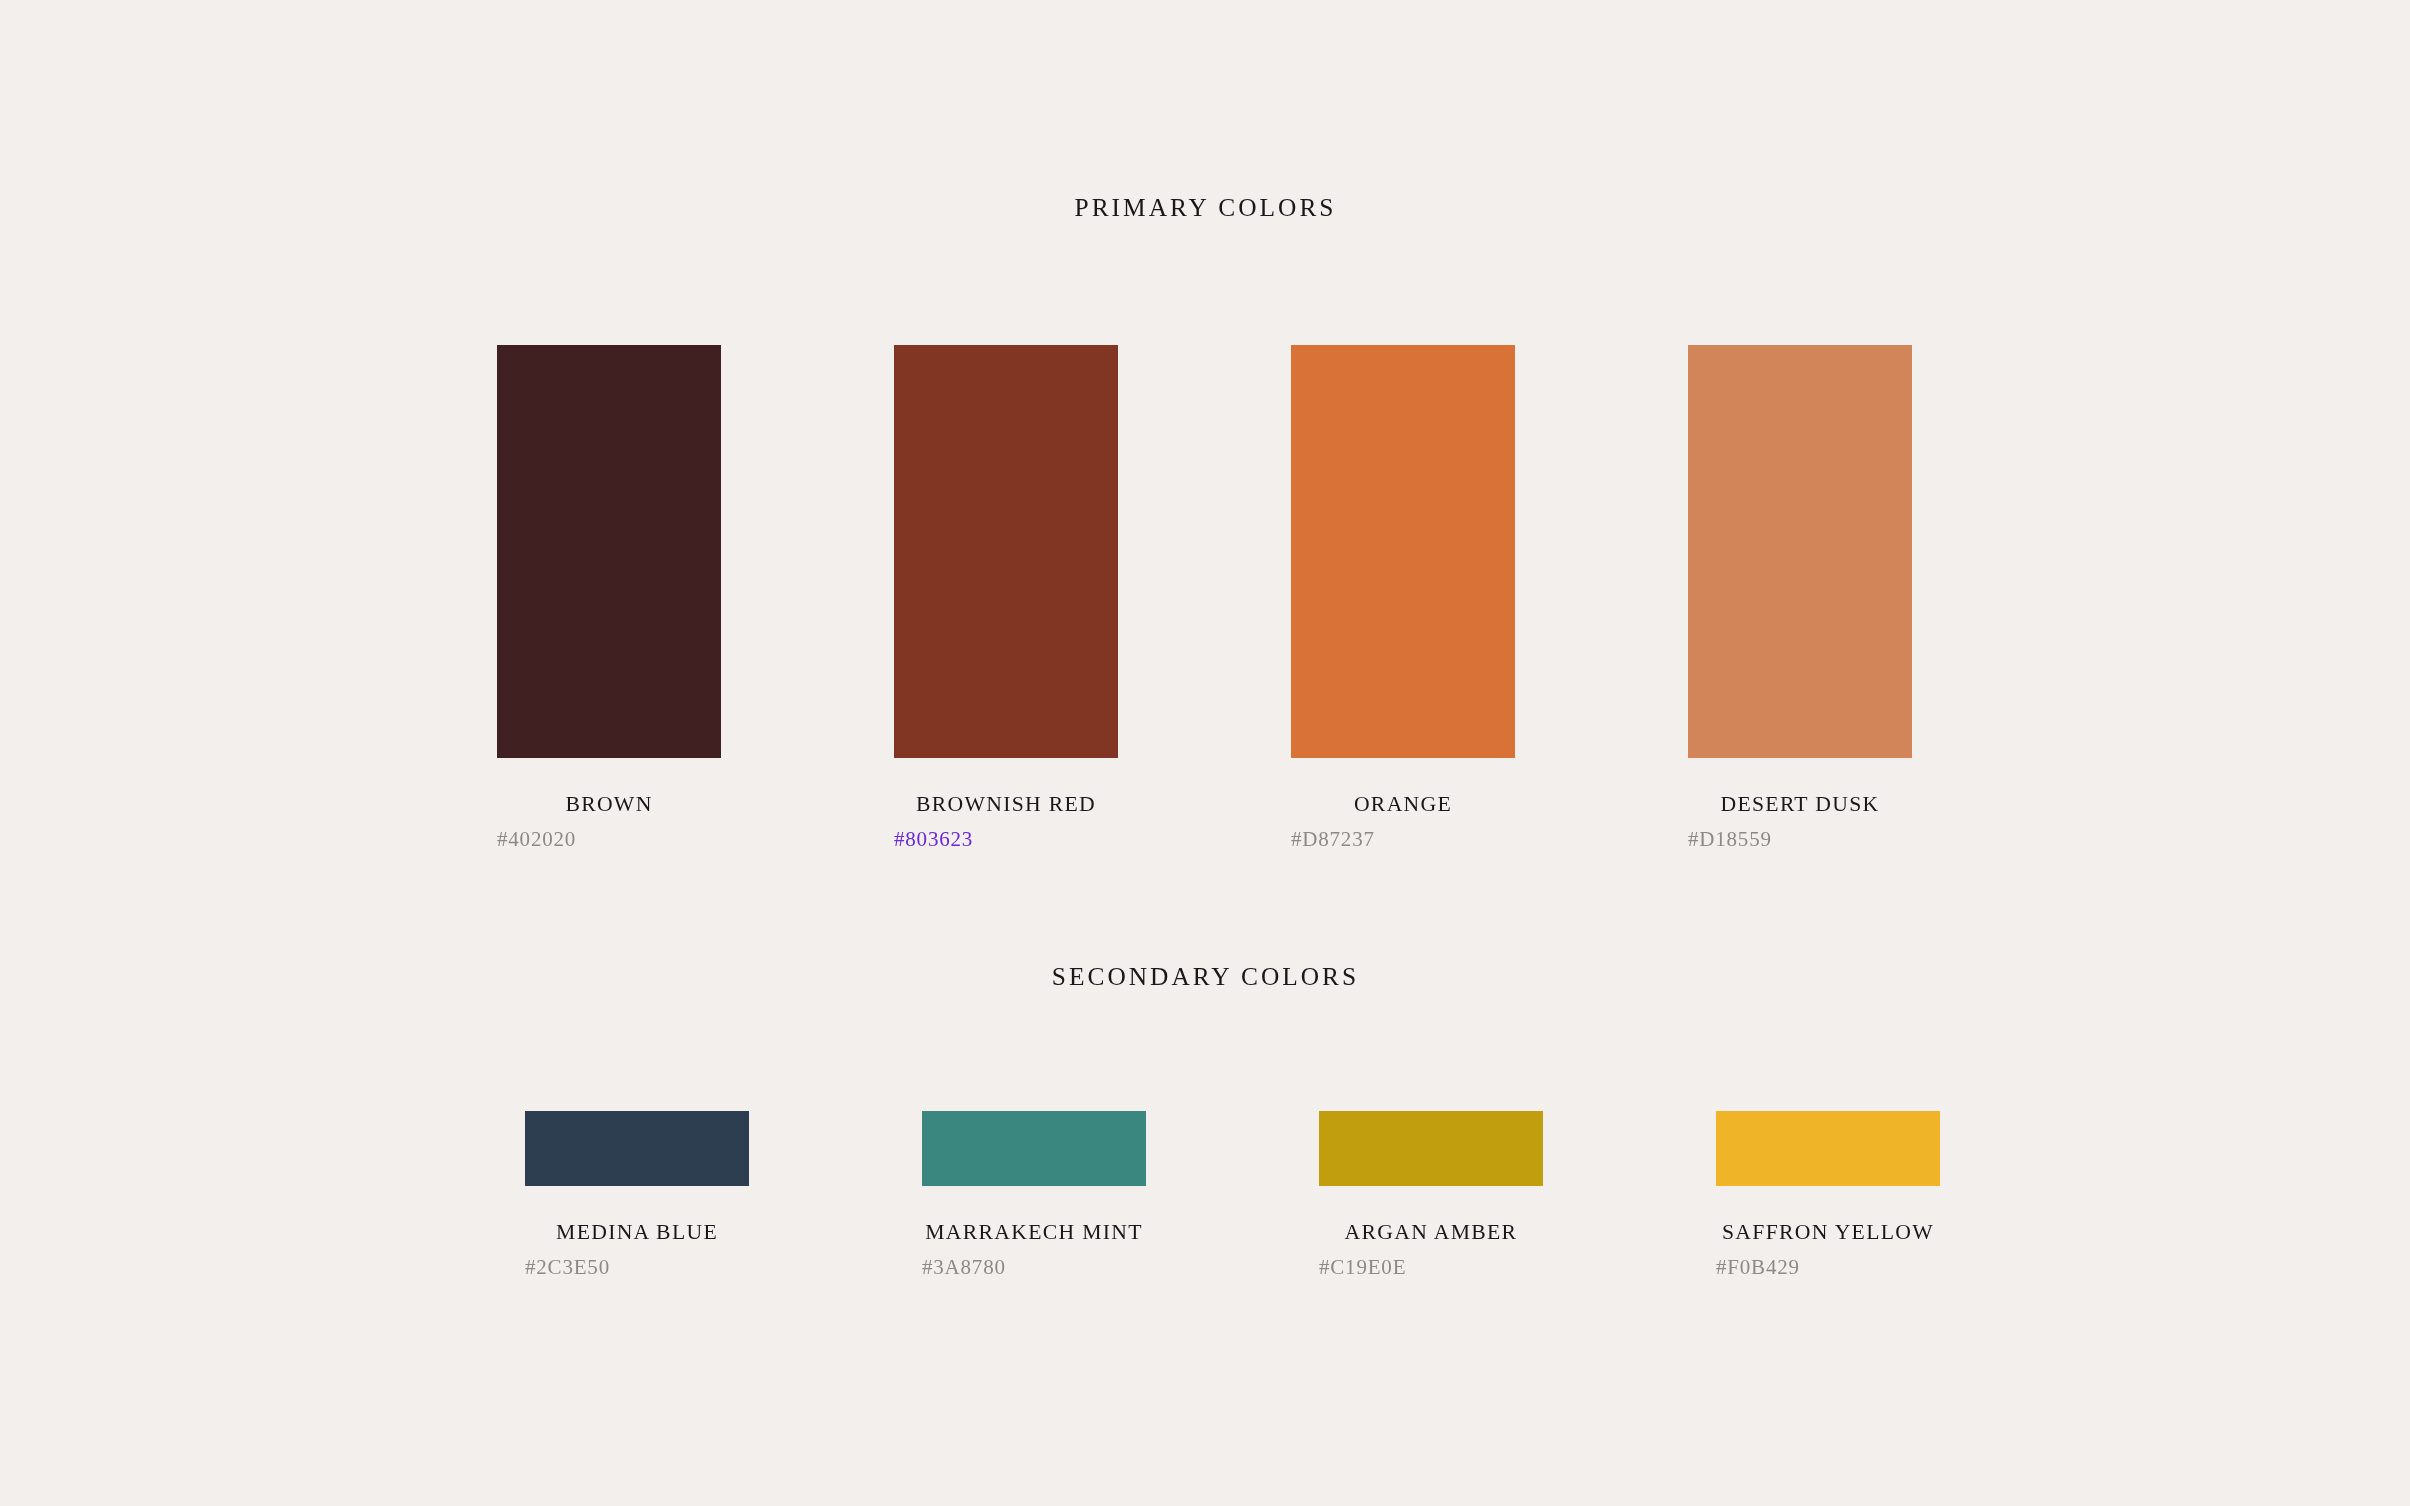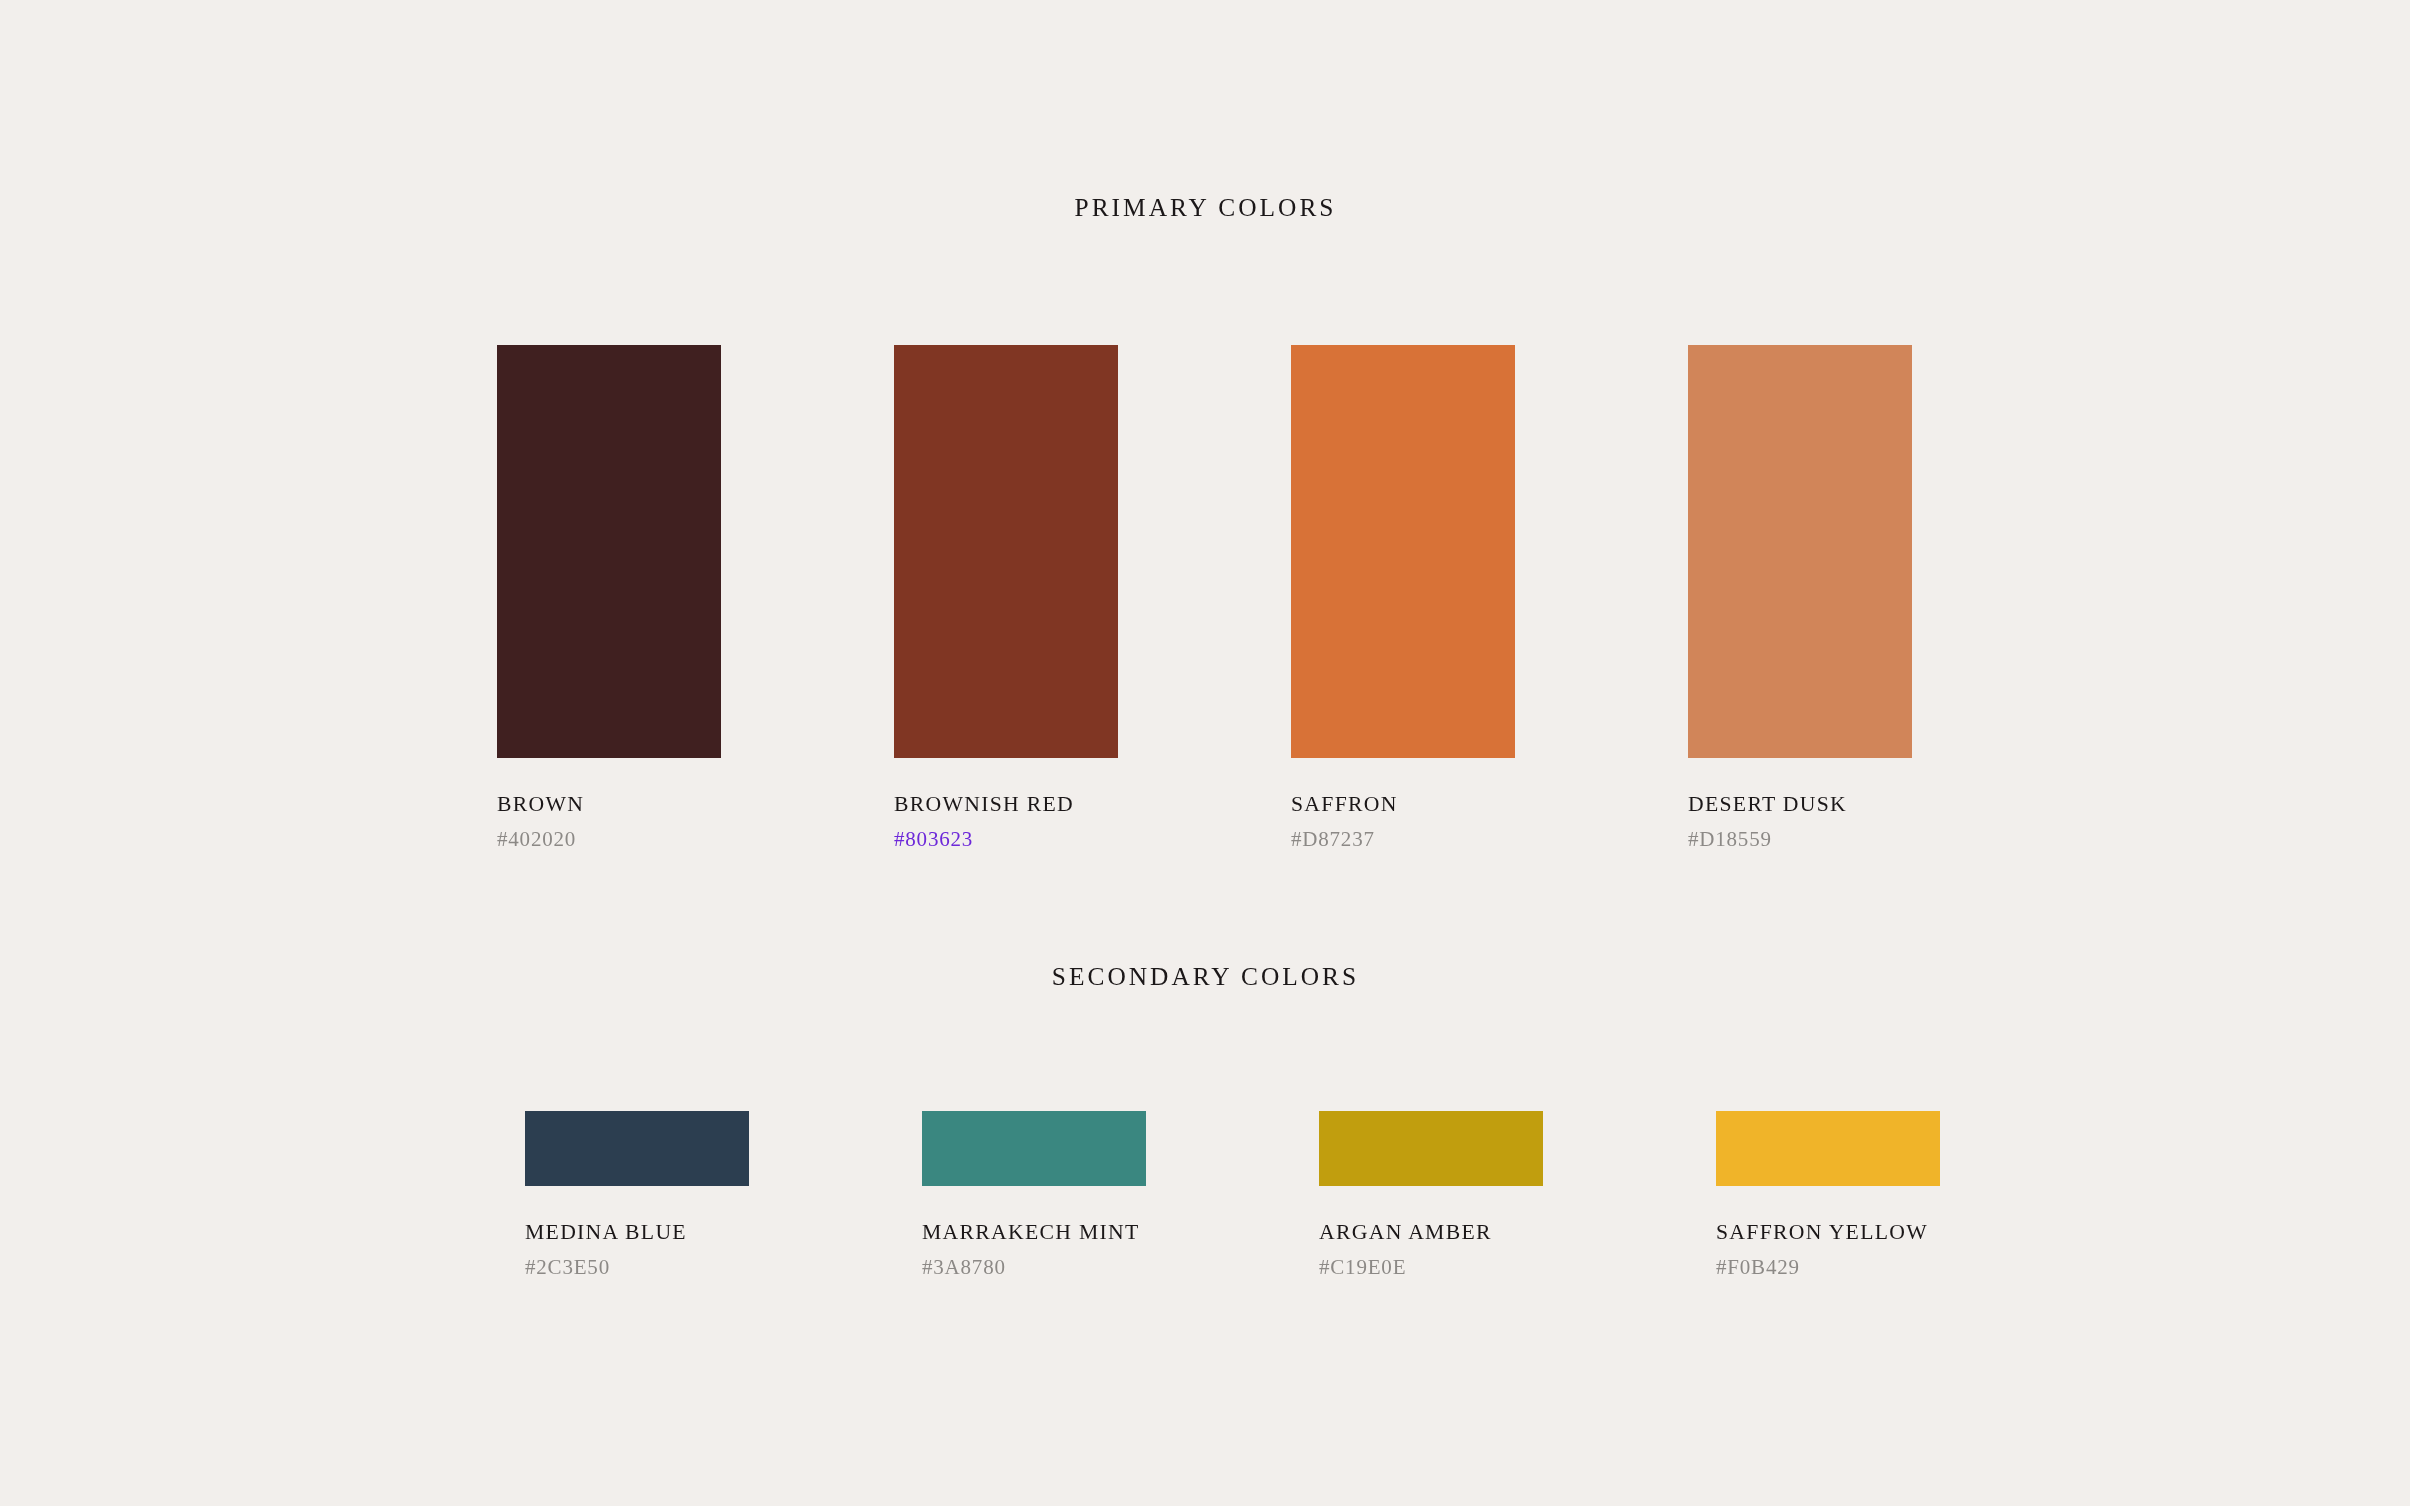--- a/index.html
+++ b/index.html
@@ -77,20 +77,21 @@
 
   .swatch-name {
     margin-top: 36px;
     font-family: "Liberation Serif", "DejaVu Serif", serif;
     font-size: 21.7px;
     font-weight: 400;
     letter-spacing: 1.3px;
     color: #1B1718;
     line-height: 1;
     white-space: nowrap;
+    text-align: center;
   }
 
   .swatch-hex {
     margin-top: 13px;
     font-family: "Liberation Serif", "DejaVu Serif", serif;
     font-size: 21px;
     font-weight: 400;
     letter-spacing: 0.8px;
     color: #8C8986;
     line-height: 1;
@@ -113,21 +114,21 @@
     </div>
 
     <div class="swatch-cell">
       <div class="swatch-chip" style="background-color: rgb(128, 54, 35);"></div>
       <div class="swatch-name" style="color: rgb(27, 23, 24);">BROWNISH RED</div>
       <div class="swatch-hex" style="color: #6d28d9;">#803623</div>
     </div>
 
     <div class="swatch-cell">
       <div class="swatch-chip" style="background-color: rgb(216, 114, 55);"></div>
-      <div class="swatch-name" style="color: rgb(27, 23, 24);">SAFFRON</div>
+      <div class="swatch-name" style="color: rgb(27, 23, 24);">ORANGE</div>
       <div class="swatch-hex" style="color: rgb(140, 137, 134);">#D87237</div>
     </div>
 
     <div class="swatch-cell">
       <div class="swatch-chip" style="background-color: rgb(209, 133, 89);"></div>
       <div class="swatch-name" style="color: rgb(27, 23, 24);">DESERT DUSK</div>
       <div class="swatch-hex" style="color: rgb(140, 137, 134);">#D18559</div>
     </div>
 
 

